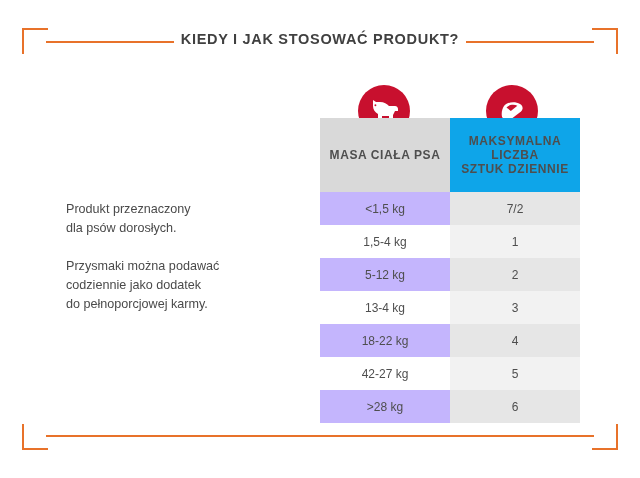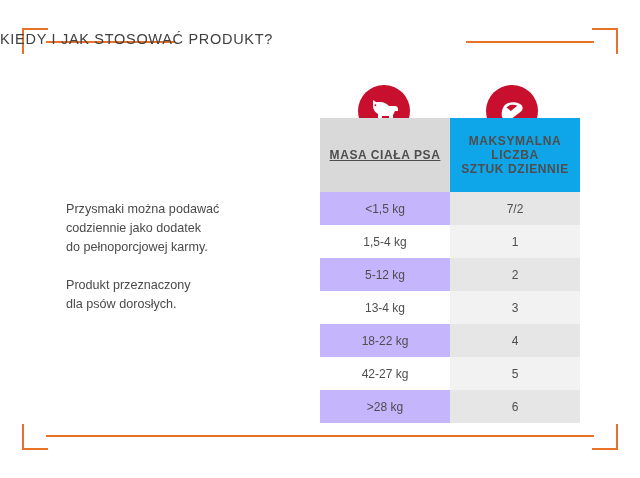--- a/index.html
+++ b/index.html
@@ -44,22 +44,23 @@
   #bottom-rule {
     left: 46px; bottom: 41px; height: 2px; width: 548px;
   }
 
   
   #page-title {
     position: absolute;
     left: 0;
     right: 0;
     top: 31px;
+    text-align: center;
     font-size: 14.5px;
-    font-weight: normal;
+    font-weight: bold;
     letter-spacing: 0.7px;
     color: #404040;
   }
 
   
   #left-copy {
     position: absolute;
     left: 66px;
     top: 200px;
     width: 230px;
@@ -79,21 +80,21 @@
     border-collapse: collapse;
     table-layout: fixed;
   }
   #dosage-table td {
     text-align: center;
     color: #4e4e4e;
     font-size: 12px;
     height: 31px;
     vertical-align: middle;
   }
-  #dosage-table .col-weight { width: 128px; text-decoration: underline; }
+  #dosage-table .col-weight { width: 128px; }
   #dosage-table .col-count  { width: 128px; }
 
   .hdr-cell {
     font-size: 10.2px;
     font-weight: bold;
     letter-spacing: 0.6px;
     line-height: 14px;
     height: 72px !important;
     vertical-align: middle;
   }
@@ -126,22 +127,22 @@
 <div class="corner" id="top-right-corner"></div>
 <div class="corner" id="bottom-left-corner"></div>
 <div class="corner" id="bottom-right-corner"></div>
 <div class="frame-line" id="top-rule-left"></div>
 <div class="frame-line" id="top-rule-right"></div>
 <div class="frame-line" id="bottom-rule"></div>
 
 <div id="page-title">KIEDY I JAK STOSOWAĆ PRODUKT?</div>
 
 <div id="left-copy">
+  <p>Produkt przeznaczony<br>dla psów dorosłych.</p>
   <p>Przysmaki można podawać<br>codziennie jako dodatek<br>do pełnoporcjowej karmy.</p>
-  <p>Produkt przeznaczony<br>dla psów dorosłych.</p>
 </div>
 
 <div class="icon-circle" id="dog-icon-badge">
   <svg width="30" height="24" viewBox="0 0 30 24" aria-hidden="true">
     <path fill="#ffffff" d="M4 4 L4 1 L7 3 L11 3 C15 3 18 5 20 7 L26 7 C28 7 29 8.5 29 10 L29 12 L26 12 L24 16 L24 22 L20 22 L20 17 L13 17 L13 22 L9 22 L9 15 C6 13.5 4 10.5 4 7 Z"></path>
     <circle cx="6.4" cy="6.3" r="0.95" fill="#c8102e"></circle>
   </svg>
 </div>
 <div class="icon-circle" id="treat-icon-badge">
   <svg width="28" height="24" viewBox="0 0 28 24" aria-hidden="true">

